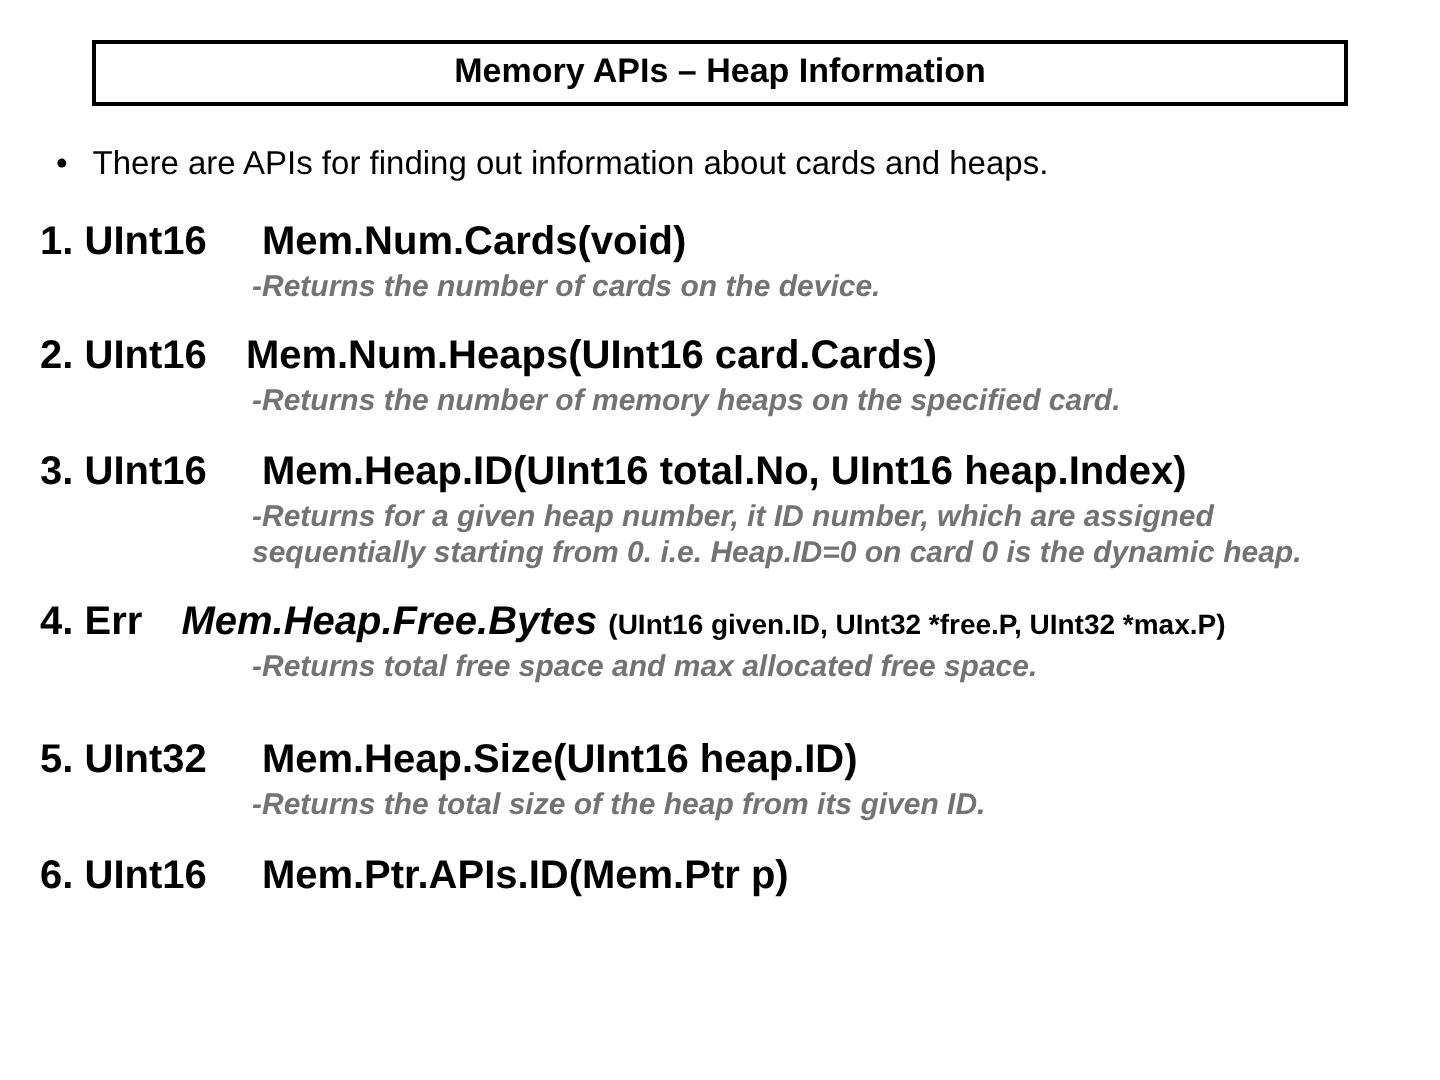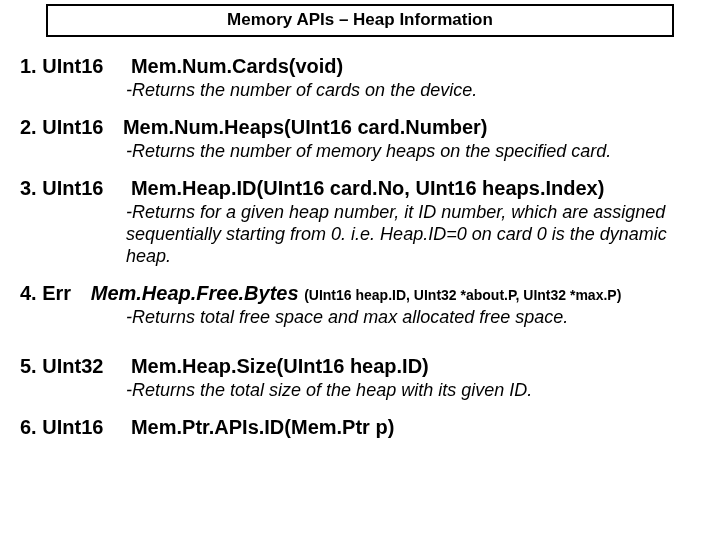--- a/index.html
+++ b/index.html
@@ -7,21 +7,21 @@
     width: 720px;
     height: 540px;
     background: #ffffff;
     font-family: Arial, Helvetica, sans-serif;
     color: #000000;
     overflow: hidden;
   }
   .slide {
     width: 100%;
     height: 100%;
-    padding: 4px 20px 10px 20px;
+    padding: 20px 20px 10px 20px;
   }
   .title-box {
     border: 2px solid #000;
     text-align: center;
     padding: 4px 0 5px 0;
     margin: 0 26px;
     font-weight: bold;
     font-size: 17px;
   }
   .bullet {
@@ -42,86 +42,90 @@
     line-height: 1.15;
   }
   .ret-type {
     display: inline-block;
     text-align: center;
   }
   .gap1 { padding-left: 22px; }
   .gap2 { padding-left: 14px; }
   .gap3 { padding-left: 14px; font-style: italic; }
   .desc {
-    color: #000000;
-    font-weight: normal;
+    color: #737373;
+    font-weight: bold;
     font-style: italic;
-    font-size: 18px;
+    font-size: 15px;
     margin-top: 2px;
     margin-left: 106px;
     line-height: 1.22;
     padding-right: 18px;
   }
   .small-args {
     font-size: 14px;
     font-weight: bold;
   }
 </style>
 </head>
 <body>
 
 <div class="slide">
 
   <div class="title-box">Memory APIs – Heap Information</div>
 
+  <div class="bullet">
+    <span class="dot">•</span>
+    <span>There are APIs for finding out information about cards and heaps.</span>
+  </div>
 
   <div class="item">
     <div class="item-head">
       <span>1.</span>
       <span class="ret-type">UInt16</span>
       <span class="gap1">Mem.Num.Cards(void)</span>
     </div>
     <div class="desc">-Returns the number of cards on the device.</div>
   </div>
 
   <div class="item" style="margin-top:14px">
     <div class="item-head">
       <span>2.</span>
       <span class="ret-type">UInt16</span>
-      <span class="gap2">Mem.Num.Heaps(UInt16 card.Number)</span>
+      <span class="gap2">Mem.Num.Heaps(UInt16 card.Cards)</span>
     </div>
     <div class="desc">-Returns the number of memory heaps on the specified card.</div>
   </div>
 
   <div class="item" style="margin-top:14px">
     <div class="item-head">
       <span>3.</span>
       <span class="ret-type">UInt16</span>
-      <span class="gap1">Mem.Heap.ID(UInt16 card.No, UInt16 heaps.Index)</span>
+      <span class="gap1">Mem.Heap.ID(UInt16 total.No, UInt16 heap.Index)</span>
     </div>
     <div class="desc">-Returns for a given heap number, it ID number, which are assigned sequentially starting from 0. i.e. Heap.ID=0 on card 0 is the dynamic heap.</div>
   </div>
 
   <div class="item" style="margin-top:14px">
     <div class="item-head">
       <span>4.</span>
       <span class="ret-type">Err</span>
       <span class="gap3">Mem.Heap.Free.Bytes</span>
-      <span class="small-args">(UInt16 heap.ID, UInt32 *about.P, UInt32 *max.P)</span>
+      <span class="small-args">(UInt16 given.ID, UInt32 *free.P, UInt32 *max.P)</span>
     </div>
     <div class="desc">-Returns total free space and max allocated free space.</div>
   </div>
 
   <div class="item" style="margin-top:26px">
     <div class="item-head">
       <span>5.</span>
       <span class="ret-type">UInt32</span>
       <span class="gap1">Mem.Heap.Size(UInt16 heap.ID)</span>
     </div>
-    <div class="desc">-Returns the total size of the heap with its given ID.</div>
+    <div class="desc">-Returns the total size of the heap from its given ID.</div>
   </div>
 
   <div class="item" style="margin-top:14px">
     <div class="item-head">
       <span>6.</span>
       <span class="ret-type">UInt16</span>
       <span class="gap1">Mem.Ptr.APIs.ID(Mem.Ptr p)</span>
     </div>
   </div>
 

